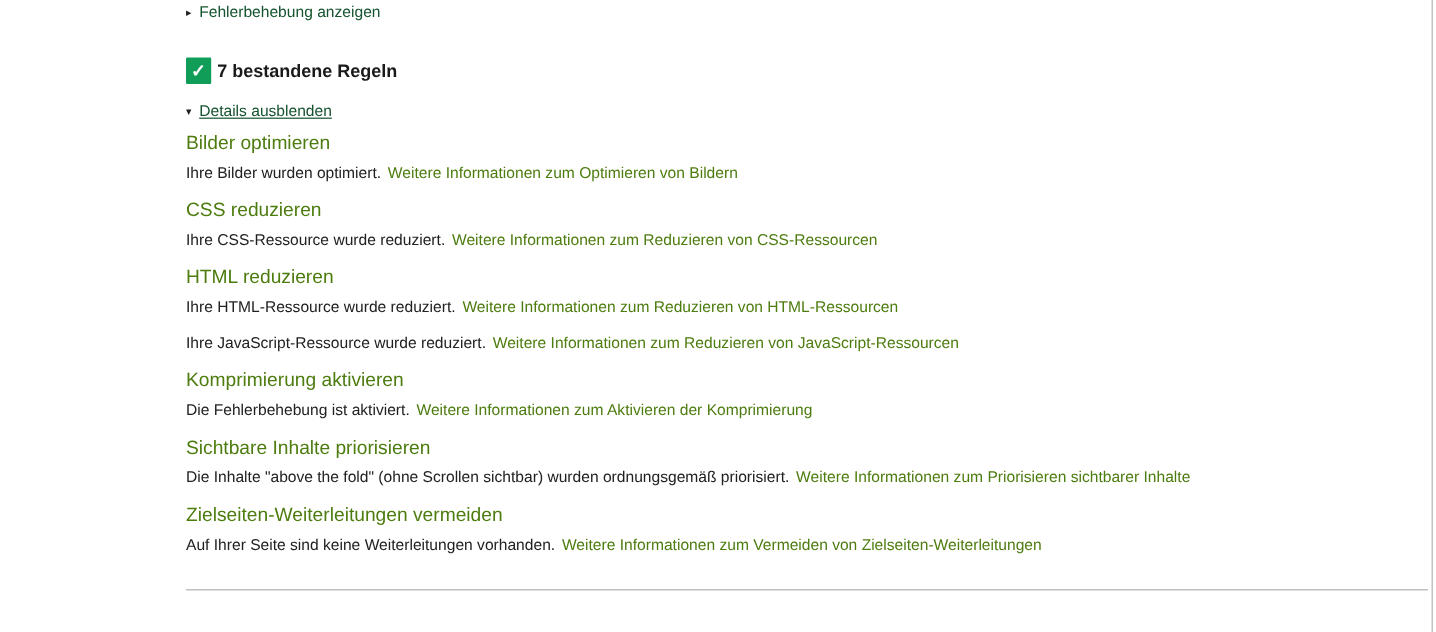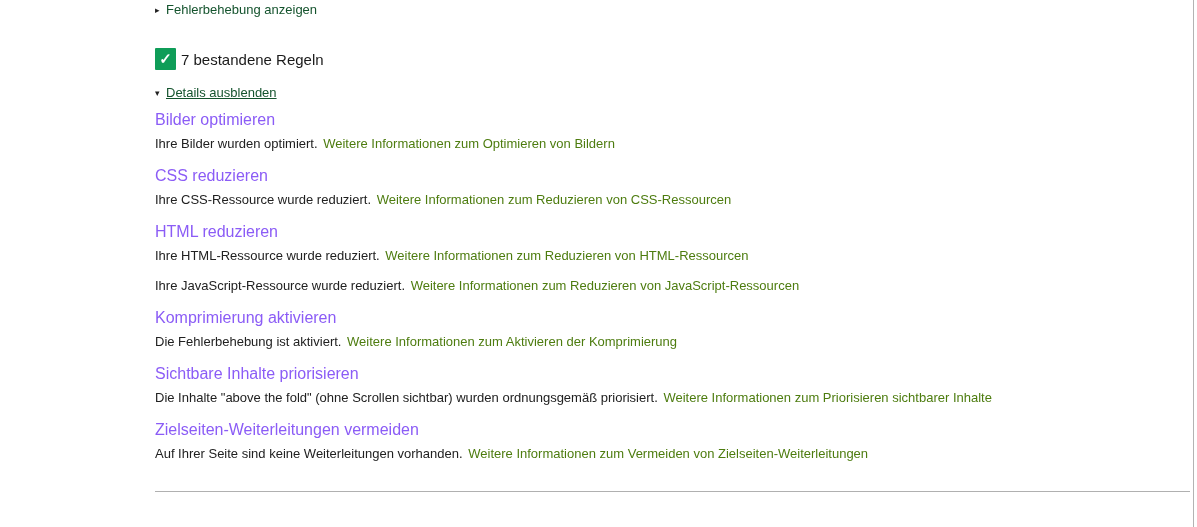--- a/index.html
+++ b/index.html
@@ -59,40 +59,40 @@
     font-size: 15px;
     font-weight: bold;
     display: inline-flex;
     align-items: center;
     justify-content: center;
     border-radius: 1px;
   }
   .passed-title {
     margin-left: 5px;
     font-size: 15px;
-    font-weight: normal;
+    font-weight: bold;
     color: #1a1a1a;
   }
 
   .details-row {
     margin-top: 15px;
     font-size: 13px;
     line-height: 16px;
     display: flex;
     align-items: center;
   }
 
   
   .rules { margin-top: 0; }
   .rule-item { margin-top: 13px; }
   .rule-item:first-child { margin-top: 8px; }
   .rule-title {
     font-size: 16px;
     line-height: 22px;
-    color: #8b5cf6;
+    color: #4d7c0f;
     font-weight: 400;
   }
   .rule-desc {
     margin-top: 4px;
     font-size: 13px;
     line-height: 17px;
     color: #212121;
   }
   .rule-link {
     color: #4d7c0f;

